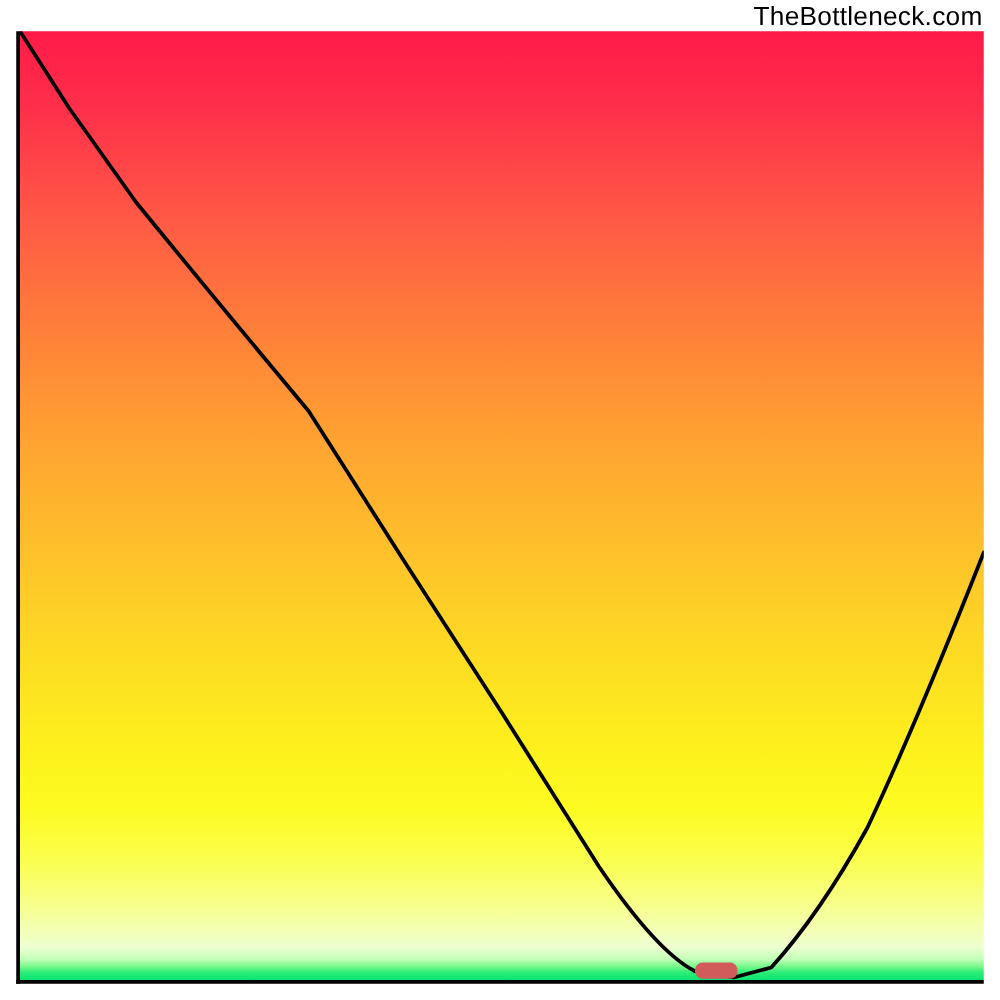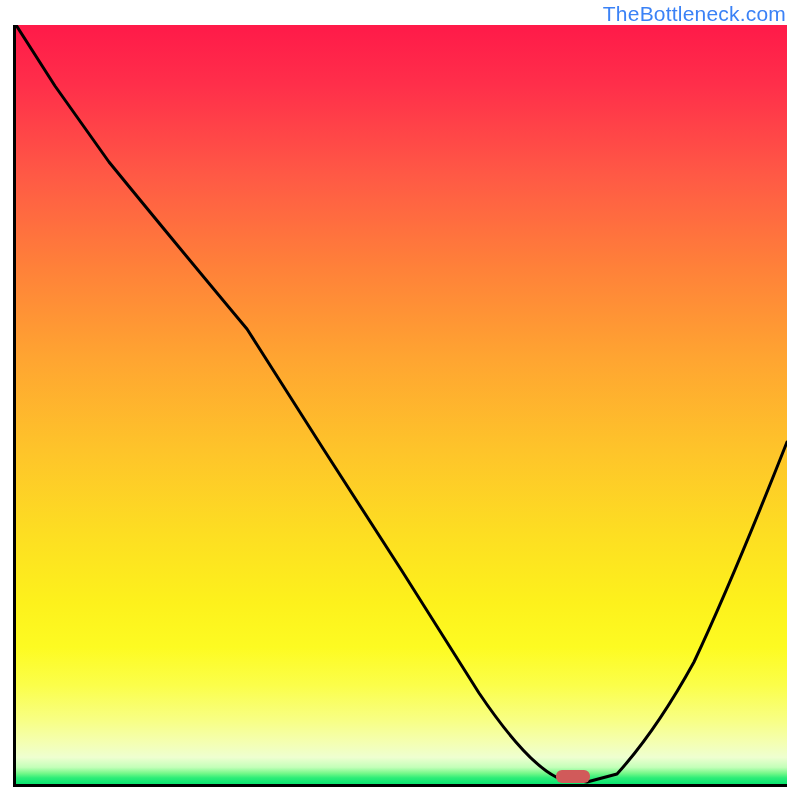--- a/index.html
+++ b/index.html
@@ -8,21 +8,21 @@
     width: 800px;
     height: 800px;
     background: #ffffff;
     position: relative;
     font-family: Arial, Helvetica, sans-serif;
   }
   .watermark {
     position: absolute;
     top: 2px;
     right: 14px;
-    color: #3b82f6;
+    color: #000000;
     font-size: 21px;
     font-weight: 500;
     letter-spacing: 0.2px;
   }
   .plot-frame {
     position: absolute;
     left: 13px;
     top: 25px;
     width: 774px;
     height: 762px;

